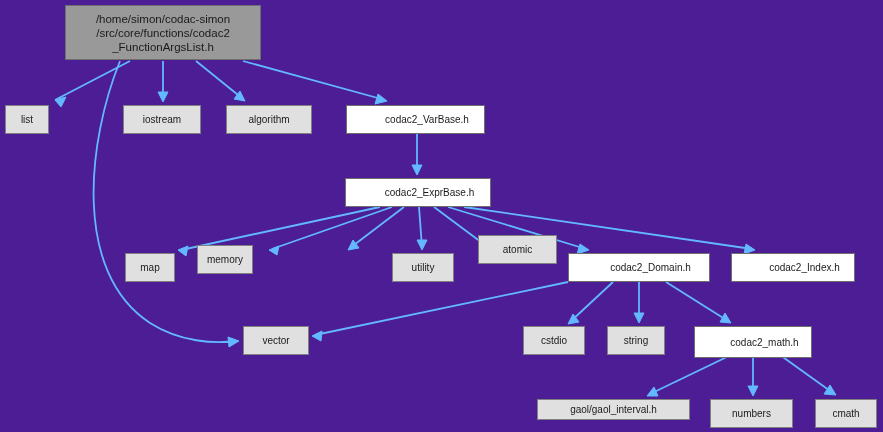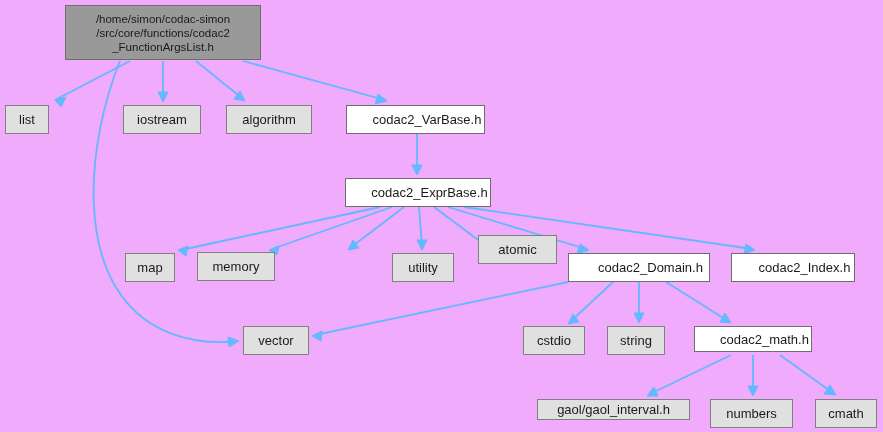--- a/index.html
+++ b/index.html
@@ -9,41 +9,41 @@
     font-family:"Liberation Sans","DejaVu Sans",sans-serif;
     overflow:hidden;
   }
   #graph{position:relative;width:883px;height:432px;}
   svg.edges{position:absolute;left:0;top:0;width:883px;height:432px;}
   .node{
     position:absolute;
     box-sizing:border-box;
     display:flex;align-items:center;justify-content:center;
     text-align:center;
-    font-size:13px;
+    font-size:10px;
     color:#1a1a1a;
     line-height:13px;
     white-space:pre-line;
     border:1px solid #808080;
     background:#e0e0e0;
     z-index:2;
   }
   .node.header{background:#ffffff;border:1px solid #6e6e6e;padding-left:23px;}
   .node.root{
     background:#999999;
     border:1px solid #6e6e6e;
     font-size:11.5px;
     line-height:14px;
     padding:2px 6px;
   }
 </style>
 </head>
 <body>
 
-<div id="graph" style="background: #f0abfc; text-decoration: underline;">
+<div id="graph" style="background: #4c1d95; text-decoration: underline;">
   <svg class="edges" viewBox="0 0 883 432" xmlns="http://www.w3.org/2000/svg">
       <path d="M 130,61 L 55,100" fill="none" stroke="#63b8ff" stroke-width="1.8"></path>
       <path d="M 55,100 L 66,97 L 61,107 Z" fill="#63b8ff" stroke="#63b8ff" stroke-width="1"></path>
       <path d="M 120,61 C 88,140 72,272 150,323 C 180,342 214,344 237,341" fill="none" stroke="#63b8ff" stroke-width="1.8"></path>
       <path d="M 239,341 L 228,337 L 229,347 Z" fill="#63b8ff" stroke="#63b8ff" stroke-width="1"></path>
       <path d="M 163,61 L 163,99" fill="none" stroke="#63b8ff" stroke-width="1.8"></path>
       <path d="M 163,102 L 158,92 L 168,92 Z" fill="#63b8ff" stroke="#63b8ff" stroke-width="1"></path>
       <path d="M 196,61 L 243,99" fill="none" stroke="#63b8ff" stroke-width="1.8"></path>
       <path d="M 245,101 L 240,91 L 234,99 Z" fill="#63b8ff" stroke="#63b8ff" stroke-width="1"></path>
       <path d="M 243,61 L 385,100" fill="none" stroke="#63b8ff" stroke-width="1.8"></path>
@@ -81,25 +81,25 @@
     </svg>
 <div class="node root" style="left: 65px; top: 5px; width: 196px; height: 55px;">/home/simon/codac-simon
 /src/core/functions/codac2
 _FunctionArgsList.h</div>
     <div class="node" style="left: 5px; top: 105px; width: 44px; height: 29px;">list</div>
     <div class="node" style="left: 123px; top: 105px; width: 78px; height: 29px;">iostream</div>
     <div class="node" style="left: 226px; top: 105px; width: 86px; height: 29px;">algorithm</div>
     <div class="node header" style="left: 346px; top: 105px; width: 139px; height: 29px;">codac2_VarBase.h</div>
     <div class="node header" style="left: 345px; top: 178px; width: 146px; height: 29px;">codac2_ExprBase.h</div>
     <div class="node" style="left: 125px; top: 253px; width: 50px; height: 29px;">map</div>
-    <div class="node" style="left: 197px; top: 252px; width: 78px; height: 29px;">memory</div>
+    <div class="node" style="left: 197px; top: 245px; width: 56px; height: 29px;">memory</div>
     <div class="node" style="left: 392px; top: 253px; width: 62px; height: 29px;">utility</div>
     <div class="node" style="left: 478px; top: 235px; width: 79px; height: 29px;">atomic</div>
     <div class="node header" style="left: 568px; top: 253px; width: 142px; height: 29px;">codac2_Domain.h</div>
     <div class="node header" style="left: 731px; top: 253px; width: 124px; height: 29px;">codac2_Index.h</div>
     <div class="node" style="left: 243px; top: 326px; width: 66px; height: 29px;">vector</div>
     <div class="node" style="left: 523px; top: 326px; width: 62px; height: 29px;">cstdio</div>
     <div class="node" style="left: 607px; top: 326px; width: 58px; height: 29px;">string</div>
-    <div class="node header" style="left: 694px; top: 326px; width: 118px; height: 26px;">codac2_math.h</div>
+    <div class="node header" style="left: 694px; top: 326px; width: 118px; height: 32px;">codac2_math.h</div>
     <div class="node" style="left: 537px; top: 399px; width: 153px; height: 21px;">gaol/gaol_interval.h</div>
     <div class="node" style="left: 710px; top: 399px; width: 83px; height: 29px;">numbers</div>
     <div class="node" style="left: 815px; top: 399px; width: 62px; height: 29px;">cmath</div>
   </div>
 
 </body></html>

